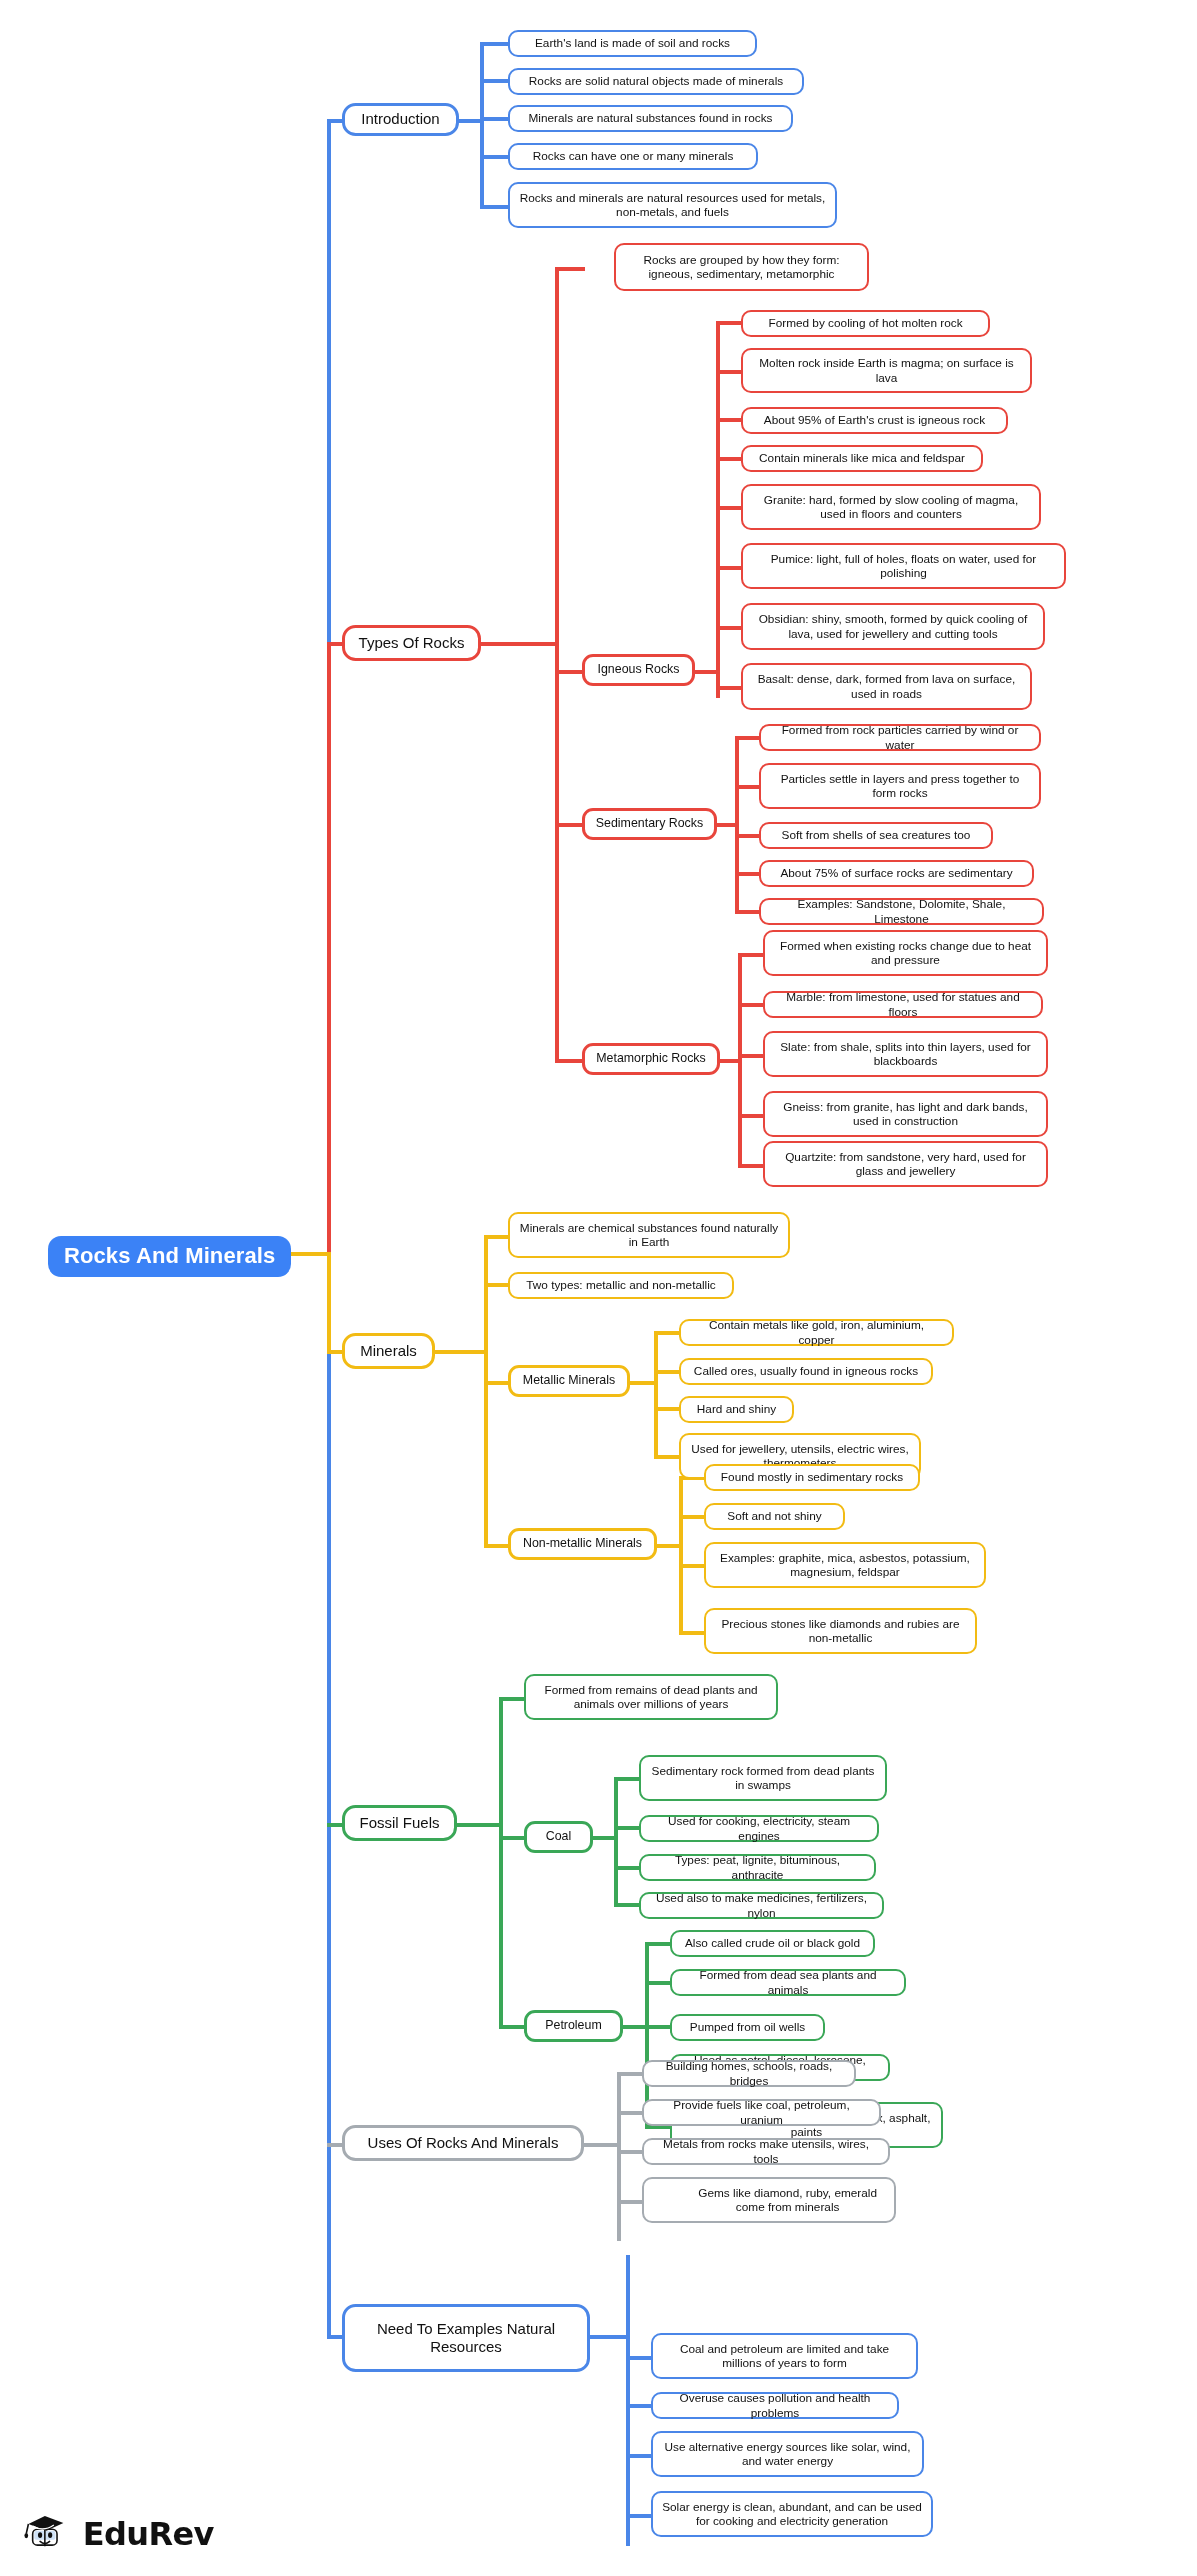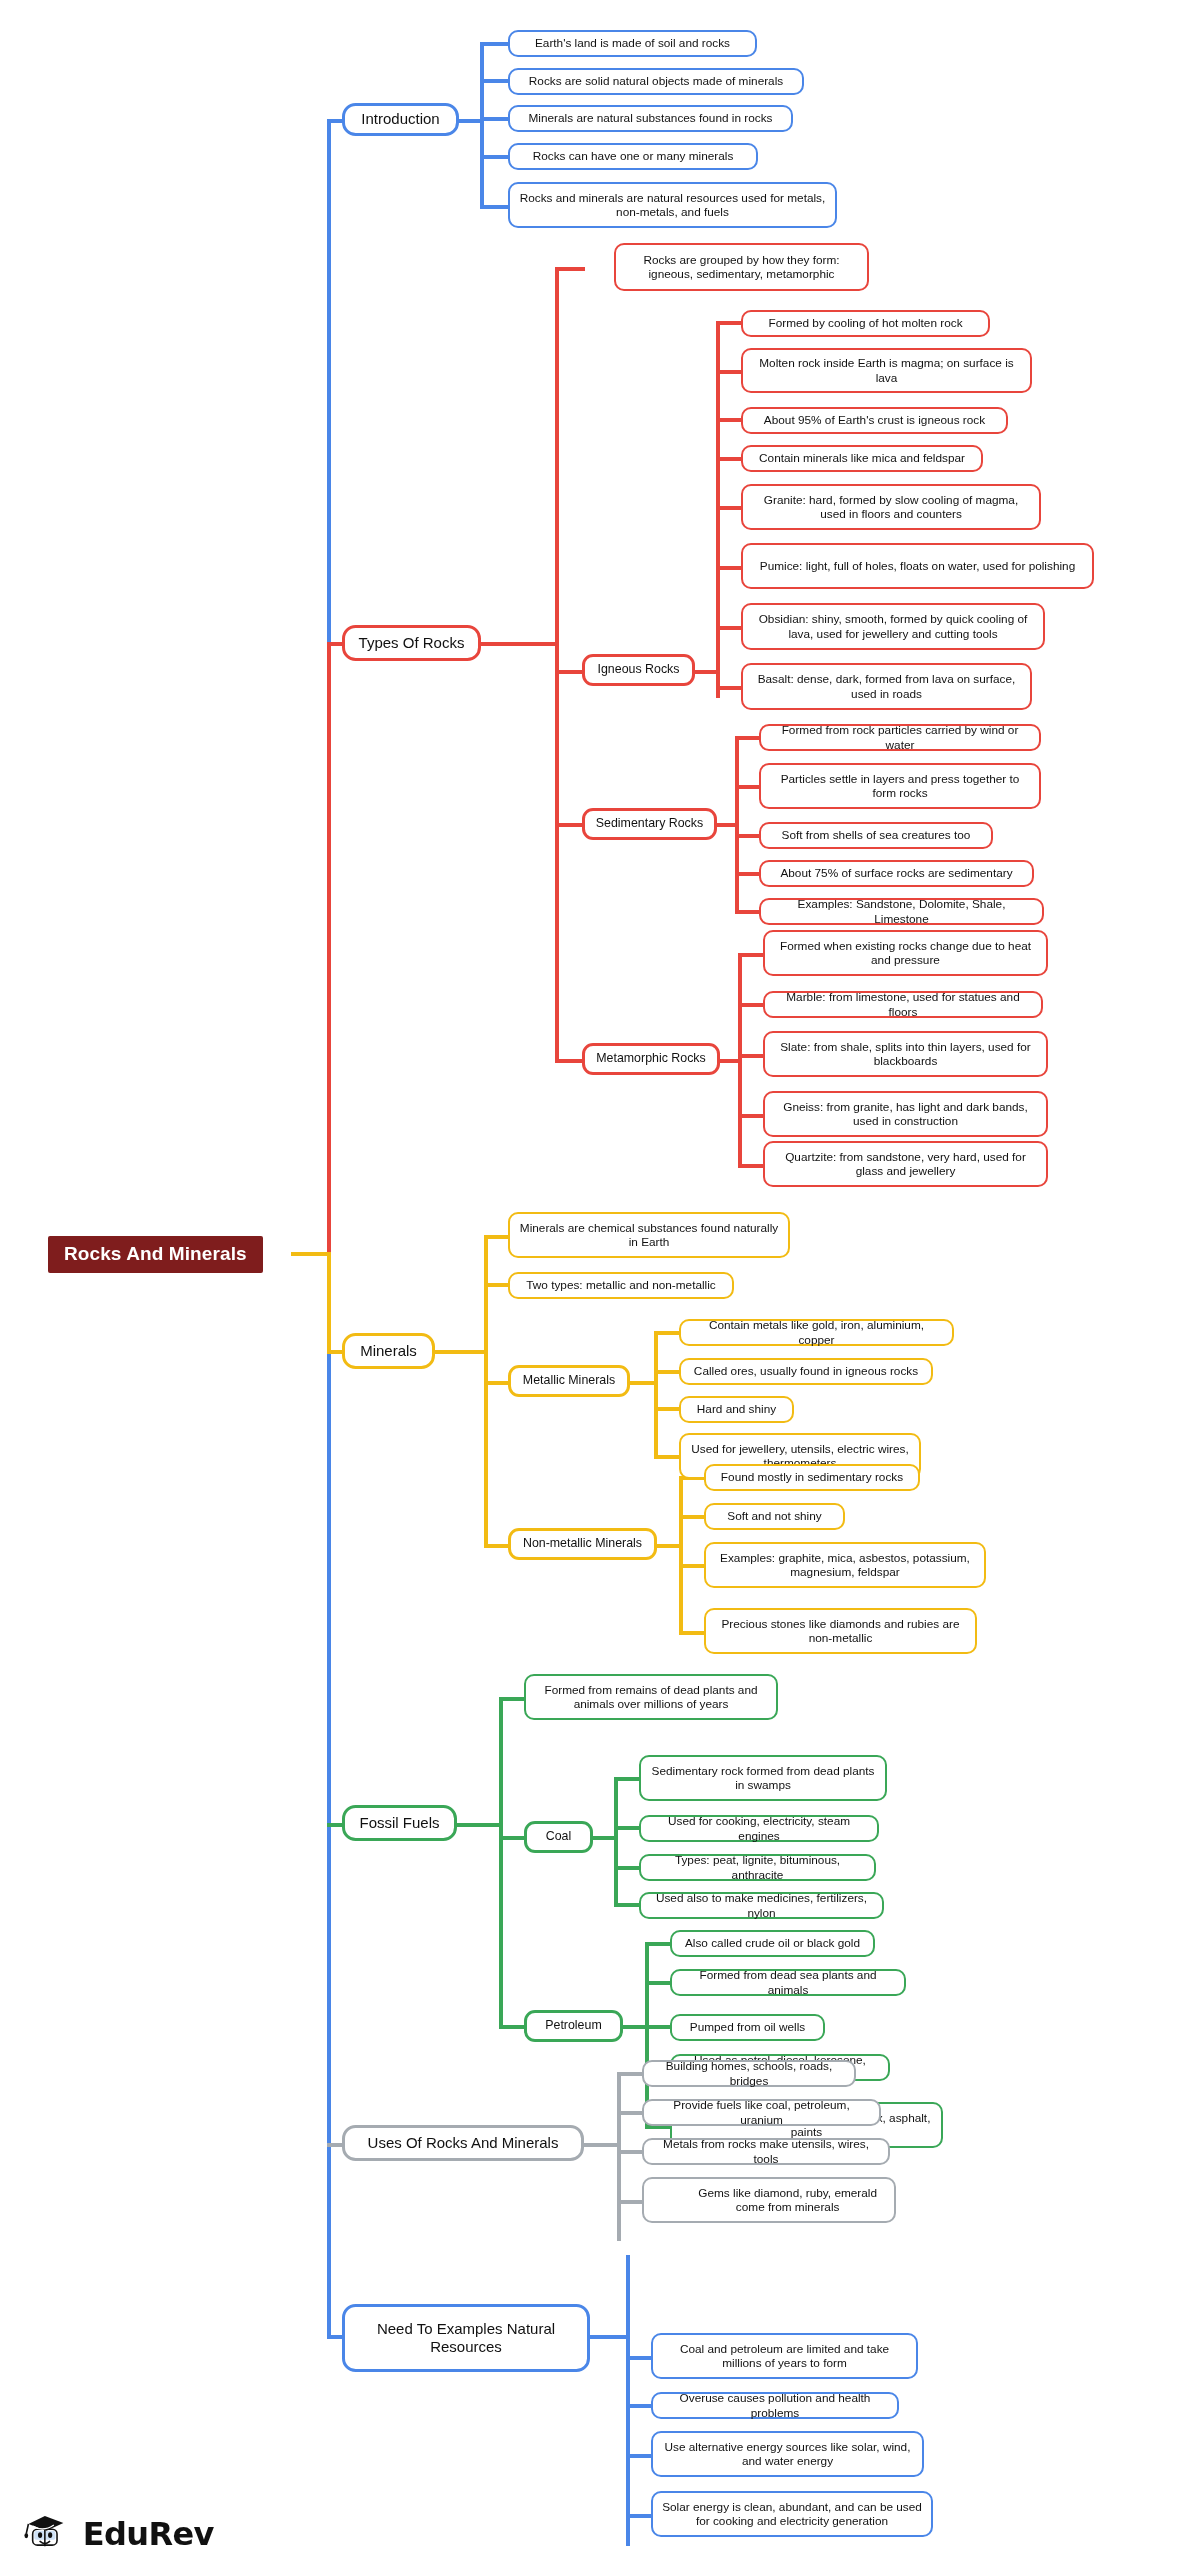--- a/index.html
+++ b/index.html
@@ -20,25 +20,25 @@
     position: relative;
     width: 1197px;
     height: 2576px;
   }
 
   
   .root-node {
     position: absolute;
     left: 48px;
     top: 1236px;
-    background: #7f1d1d;
+    background: #3b82f6;
     color: #ffffff;
-    border-radius: 2px;
+    border-radius: 13px;
     padding: 7.4px 16px;
-    font-size: 19px;
+    font-size: 22px;
     font-weight: bold;
     letter-spacing: 0.1px;
     white-space: nowrap;
     z-index: 5;
   }
 
   
   .node {
     position: absolute;
     background: #ffffff;
@@ -186,21 +186,21 @@
   <div class="node leaf c-red" style="left:741px; top:445px; width:242px; height:27px;">
     <span>Contain minerals like mica and feldspar</span>
   </div>
 
   <div class="ln bg-red" style="left:716px; top:506px; width:27px; height:3.7px;"></div>
   <div class="node leaf c-red" style="left:741px; top:484px; width:300px; height:46px;">
     <span>Granite: hard, formed by slow cooling of magma, used in floors and counters</span>
   </div>
 
   <div class="ln bg-red" style="left:716px; top:566px; width:27px; height:3.7px;"></div>
-  <div class="node leaf c-red" style="left:741px; top:543px; width:353px; height:46px;">
+  <div class="node leaf c-red" style="left:741px; top:543px; width:325px; height:46px;">
     <span>Pumice: light, full of holes, floats on water, used for polishing</span>
   </div>
 
   <div class="ln bg-red" style="left:716px; top:626px; width:27px; height:3.7px;"></div>
   <div class="node leaf c-red" style="left:741px; top:603px; width:304px; height:47px;">
     <span>Obsidian: shiny, smooth, formed by quick cooling of lava, used for jewellery and cutting tools</span>
   </div>
 
   <div class="ln bg-red" style="left:716px; top:686px; width:27px; height:3.7px;"></div>
   <div class="node leaf c-red" style="left:741px; top:663px; width:291px; height:47px;">

